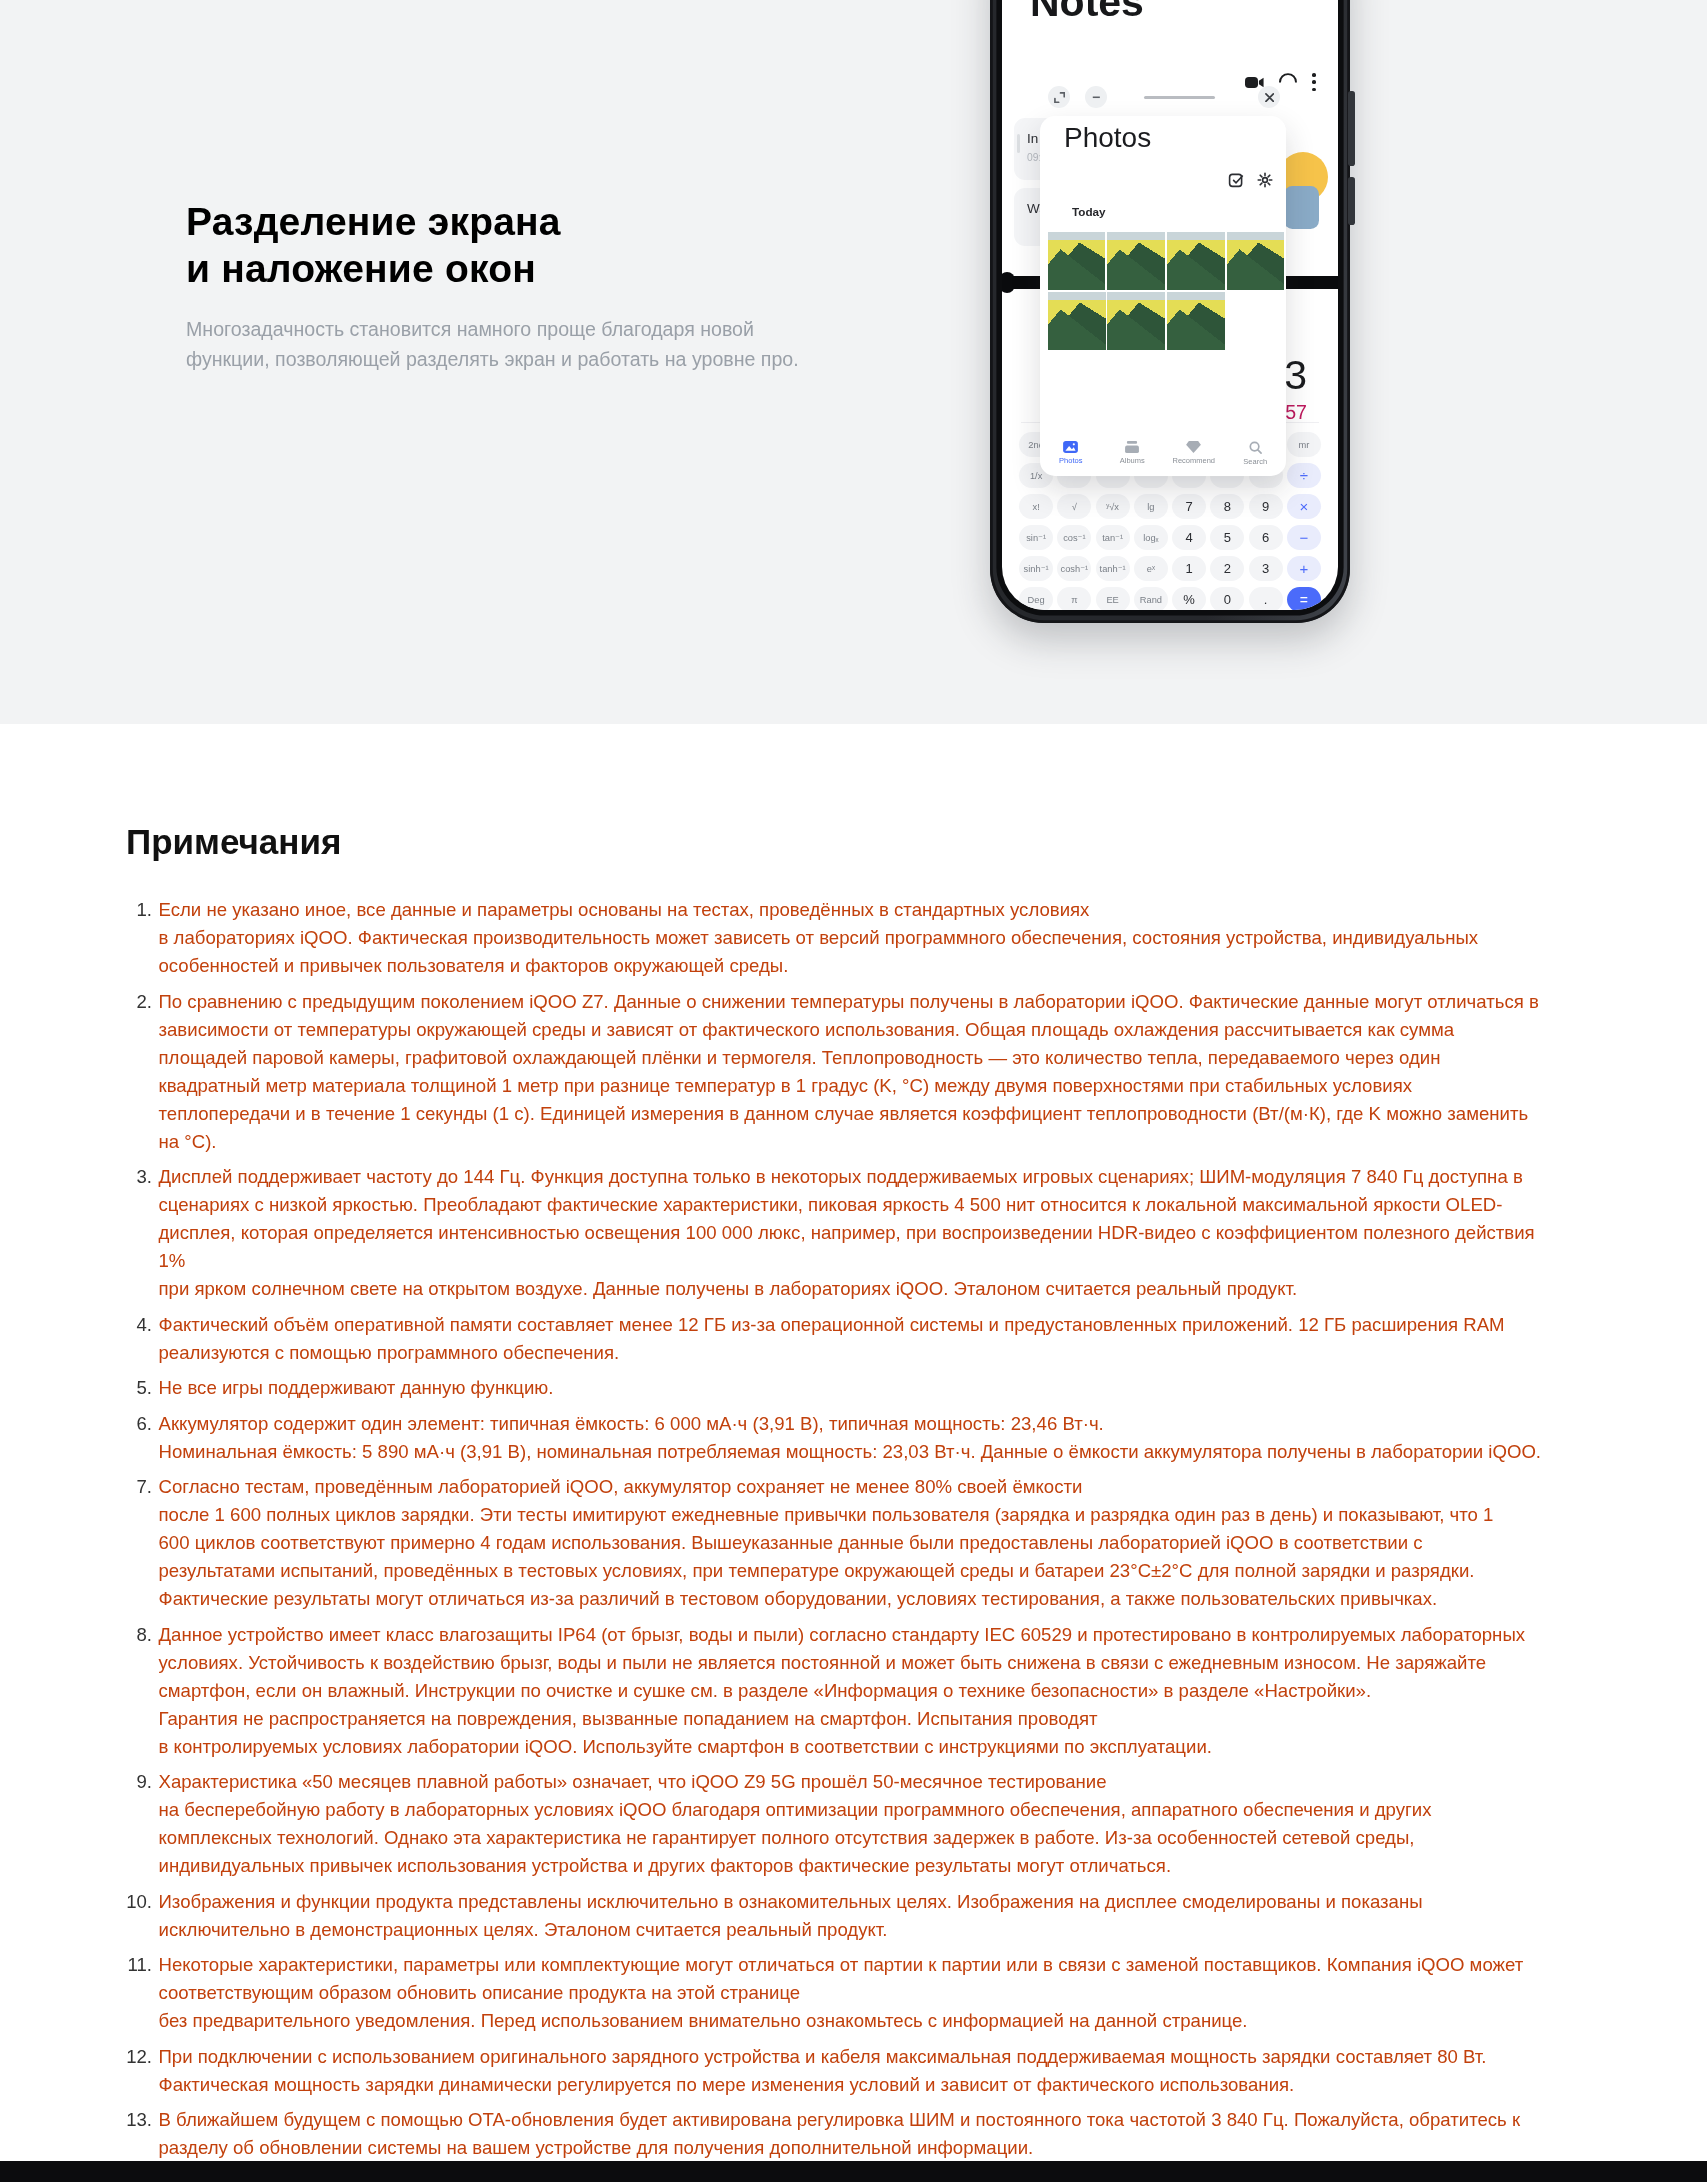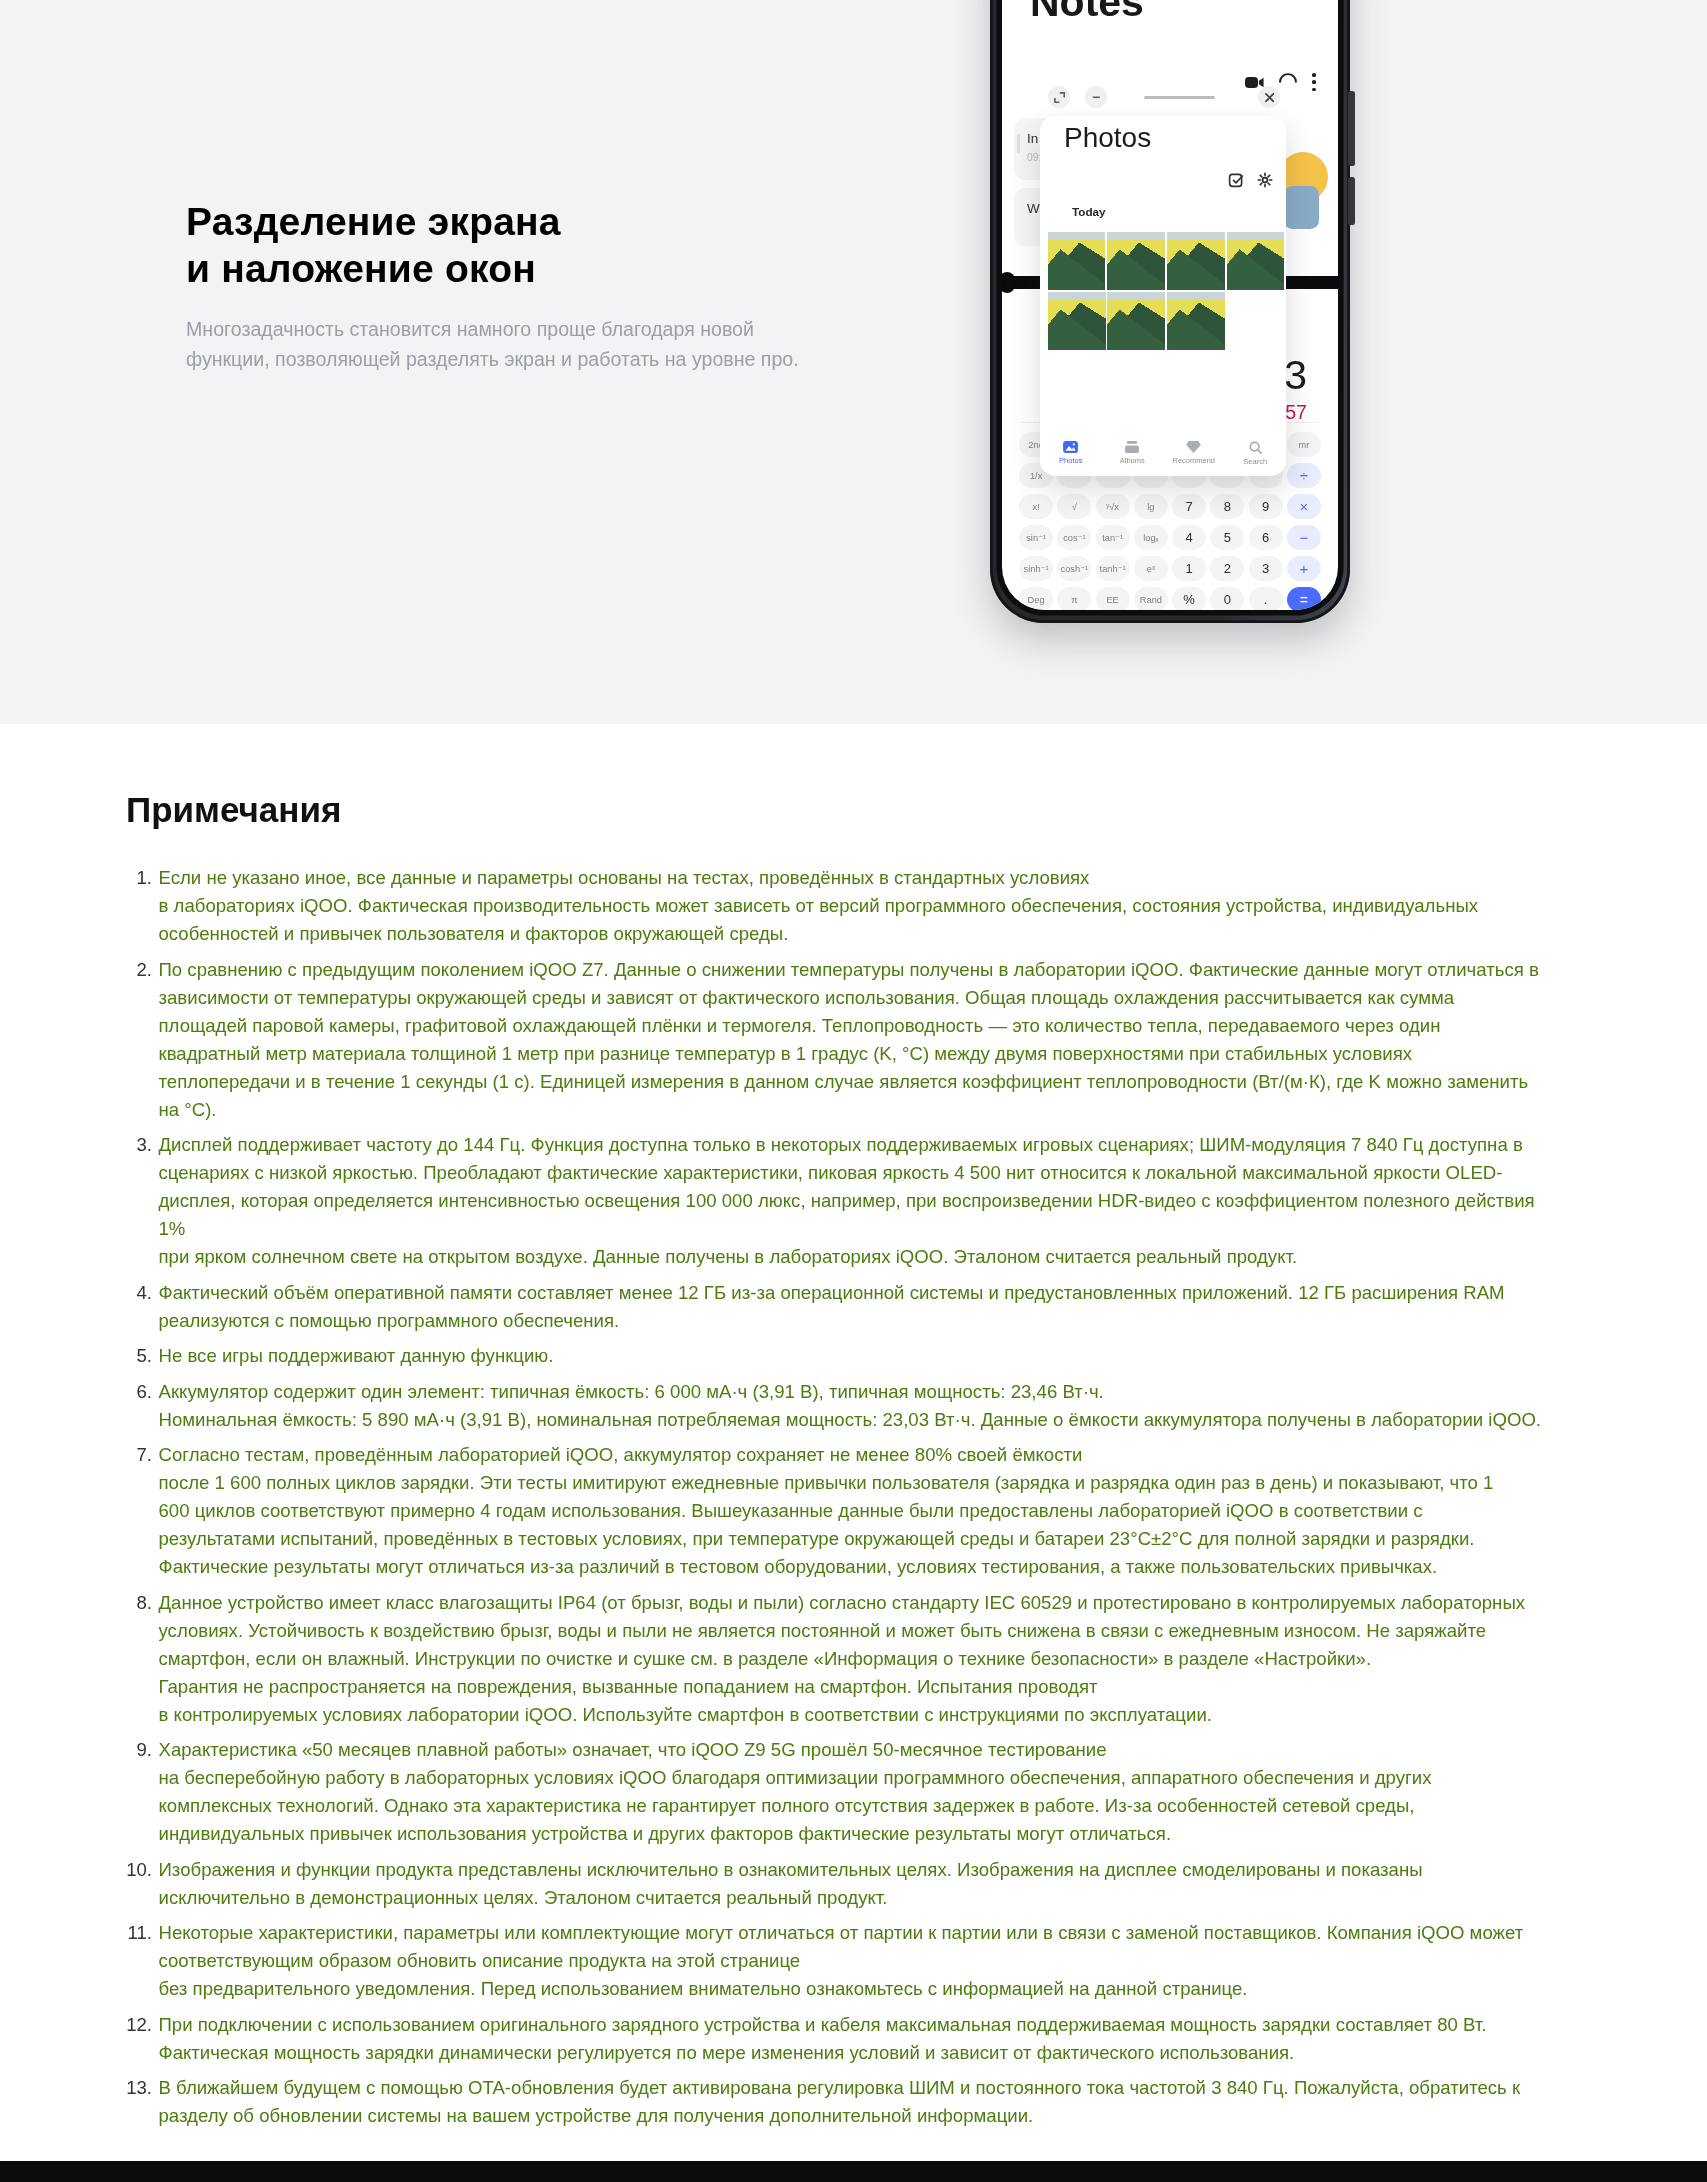--- a/index.html
+++ b/index.html
@@ -69,26 +69,26 @@
     conic-gradient(from 128deg at 22% 30%, #35603f 0 92deg, rgba(0,0,0,0) 0),
     conic-gradient(from 122deg at 55% 18%, #2e5539 0 98deg, rgba(0,0,0,0) 0),
     conic-gradient(from 132deg at 82% 42%, #3a6a47 0 84deg, rgba(0,0,0,0) 0),
     linear-gradient(180deg, #c9d5d9 0 14%, #e4dd55 14% 60%, #cfca3e 100%);}
   .pw-nav{position:absolute;left:0;top:325px;width:246px;display:flex;}
   .pw-tab{flex:1;display:flex;flex-direction:column;align-items:center;gap:2.8px;}
   .pw-tab .lbl{font-size:7.5px;color:#8b9097;}
   .pw-tab.active .lbl{color:#3f68f7;}
 
   
-  .notes-section{position:absolute;left:0;top:692px;width:1496px;}
+  .notes-section{position:absolute;left:0;top:724px;width:1496px;}
   .notes-heading{margin:97px 0 0 126px;font-size:35px;line-height:41px;font-weight:700;color:#111;}
   .notes-list{margin:34px 0 0 126px;}
   .note-item{display:flex;margin-bottom:7.5px;}
   .note-num{width:26px;margin-right:6.5px;text-align:right;font-size:18.6px;line-height:28px;color:#333;flex:none;}
-  .note-line{font-size:18.6px;line-height:28px;color:#4d7c0f;white-space:nowrap;}
+  .note-line{font-size:18.6px;line-height:28px;color:#c2410c;white-space:nowrap;}
 
   .footer-bar{position:absolute;left:0;top:2161px;width:1708px;height:21.4px;background:#0c0c0e;}
 </style>
 </head>
 <body>
 
 <div id="page">
 
   <section class="hero">
     <div class="hero-text">

